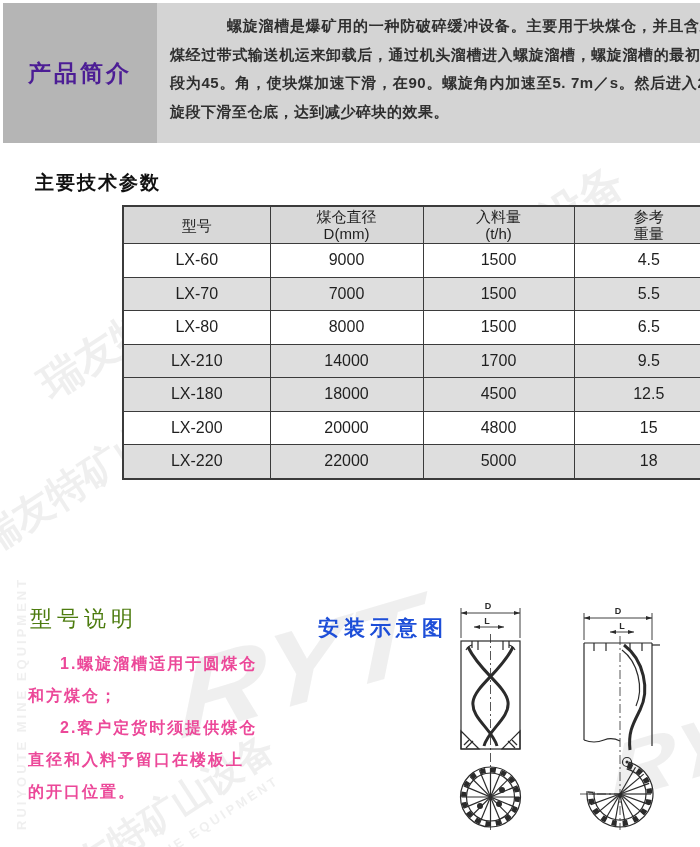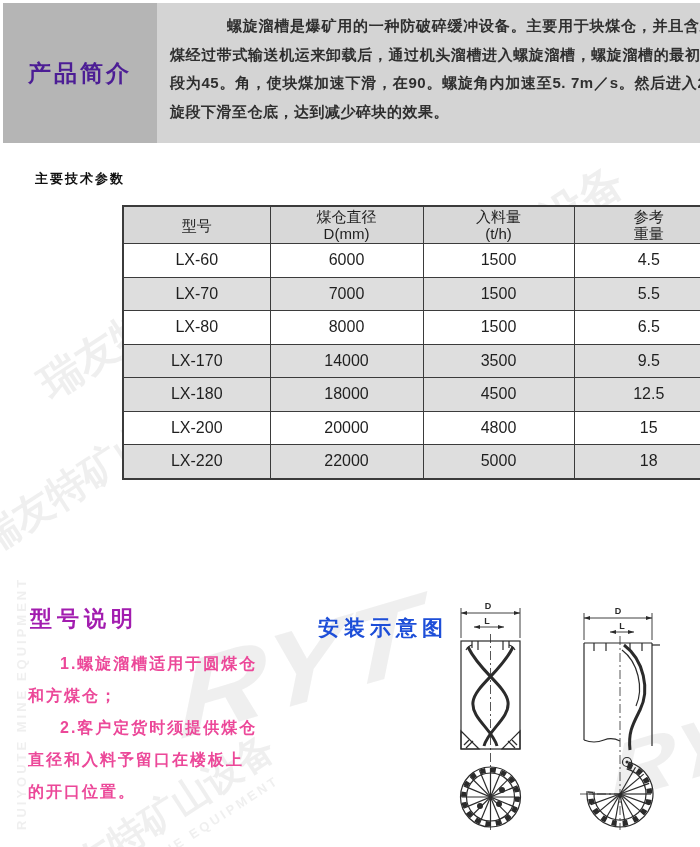--- a/index.html
+++ b/index.html
@@ -17,25 +17,25 @@
   }
   .intro-text{
     position:absolute;left:157px;top:3px;width:650px;height:140px;
     background:#d4d4d4;box-sizing:border-box;padding:9px 13px 0 13px;
     font-size:15px;line-height:28.5px;text-align:justify;
     text-indent:3.8em;color:#2f2f2f;font-weight:bold;letter-spacing:0.5px;
   }
   
   .h-specs{
     position:absolute;left:35px;top:170px;
-    font-size:13px;font-weight:bold;letter-spacing:2px;color:#111;
+    font-size:19px;font-weight:bold;letter-spacing:2px;color:#111;
   }
   .h-notes{
     position:absolute;left:30px;top:604px;
-    font-size:22px;font-weight:bold;letter-spacing:5px;color:#a21caf;
+    font-size:22px;font-weight:normal;letter-spacing:5px;color:#4d7c0f;
   }
   .h-install{
     position:absolute;left:318px;top:614px;
     font-size:21px;font-weight:bold;letter-spacing:5px;color:#1d4ed8;
   }
   
   table.specs{
     position:absolute;left:86px;top:205px;width:601px;
     border-collapse:collapse;table-layout:fixed;
     font-size:16px;color:#1f1f1f;
@@ -106,40 +106,40 @@
     <tr>
       <th><span>型号</span><br><span></span></th>
       <th><span>煤仓直径</span><br><span>D(mm)</span></th>
       <th><span>入料量</span><br><span>(t/h)</span></th>
       <th><span>参考</span><br><span>重量</span></th>
     </tr>
   </thead>
   <tbody>
     <tr>
       <td>LX-60</td>
-        <td>6000</td>
+        <td>9000</td>
         <td>1500</td>
         <td>4.5</td>
     </tr>
     <tr class="alt">
       <td>LX-70</td>
         <td>7000</td>
         <td>1500</td>
         <td>5.5</td>
     </tr>
     <tr>
       <td>LX-80</td>
         <td>8000</td>
         <td>1500</td>
         <td>6.5</td>
     </tr>
     <tr class="alt">
-      <td>LX-170</td>
+      <td>LX-210</td>
         <td>14000</td>
-        <td>3500</td>
+        <td>1700</td>
         <td>9.5</td>
     </tr>
     <tr class="alt">
       <td>LX-180</td>
         <td>18000</td>
         <td>4500</td>
         <td>12.5</td>
     </tr>
     <tr>
       <td>LX-200</td>

